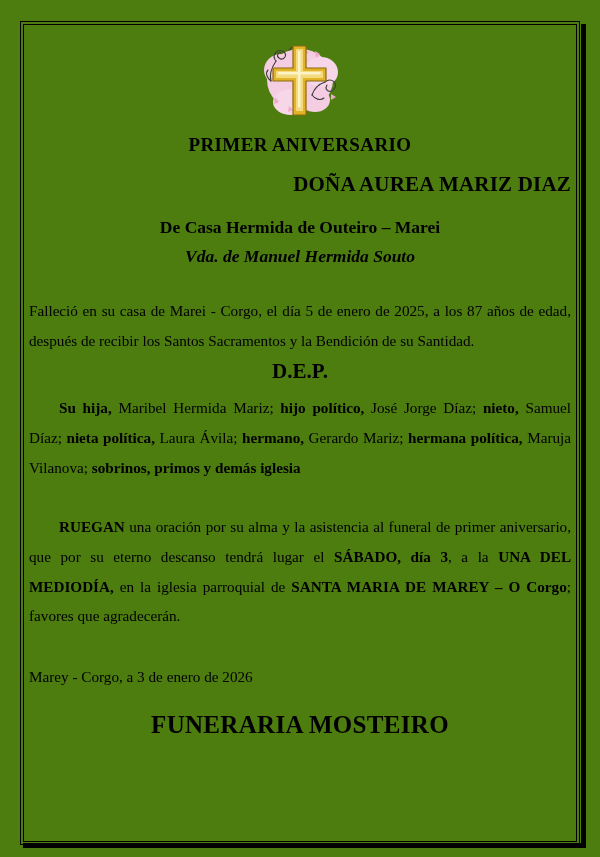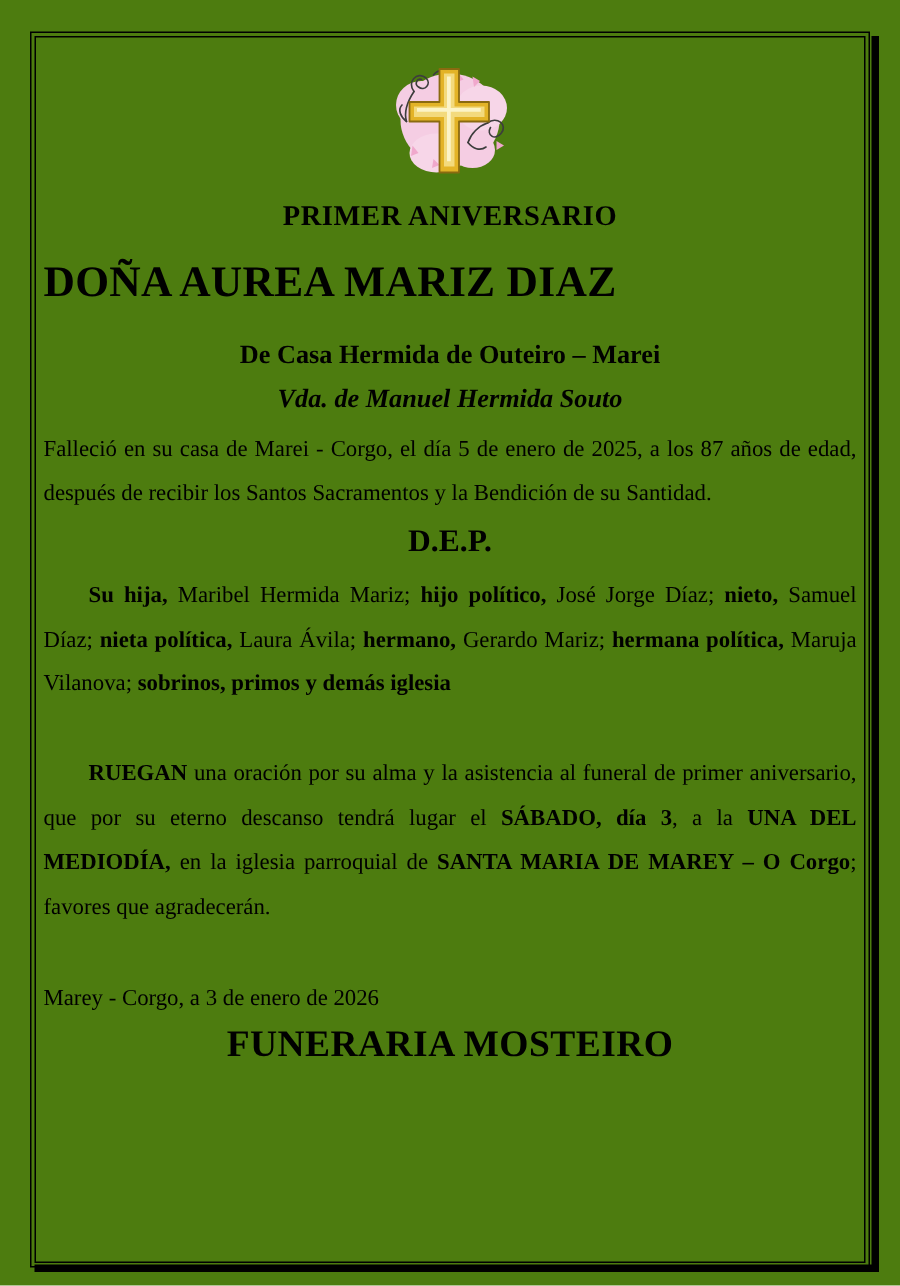--- a/index.html
+++ b/index.html
@@ -87,23 +87,23 @@
   
   .anniversary {
     text-align: center;
     font-weight: bold;
     font-size: 19px;
     line-height: 1.32;
     letter-spacing: 0.4px;
     margin-top: 6px;
   }
   .deceased-name {
-    text-align: left;
-    font-weight: bold;
-    font-size: 29px;
+    text-align: right;
+    font-weight: bold;
+    font-size: 21px;
     letter-spacing: 0.2px;
     line-height: 1.1;
     margin-top: 16px;
     white-space: nowrap;
   }
   .house-line {
     text-align: center;
     font-weight: bold;
     font-size: 17.5px;
     line-height: 1.25;
@@ -119,21 +119,21 @@
   }
 
   
   .para {
     font-size: 15.2px;
     line-height: 1.95;
     text-align: justify;
     text-justify: inter-word;
   }
   .para-death {
-    margin-top: 8px;
+    margin-top: 28px;
   }
   .dep {
     text-align: center;
     font-weight: bold;
     font-size: 21px;
     line-height: 1.2;
     margin-top: 4px;
   }
   .para-family {
     margin-top: 9px;
@@ -153,21 +153,21 @@
     margin-top: 34px;
     padding-right: 4px;
   }
 
   .funeral-home {
     text-align: center;
     font-weight: bold;
     font-size: 25px;
     letter-spacing: 0.3px;
     line-height: 1.1;
-    margin-top: 5px;
+    margin-top: 22px;
   }
 </style>
 </head>
 <body>
 
 <div class="page">
 
   <div class="frame-outer"></div>
   <div class="frame-inner"></div>
   <div class="frame-shadow-bottom"></div>

